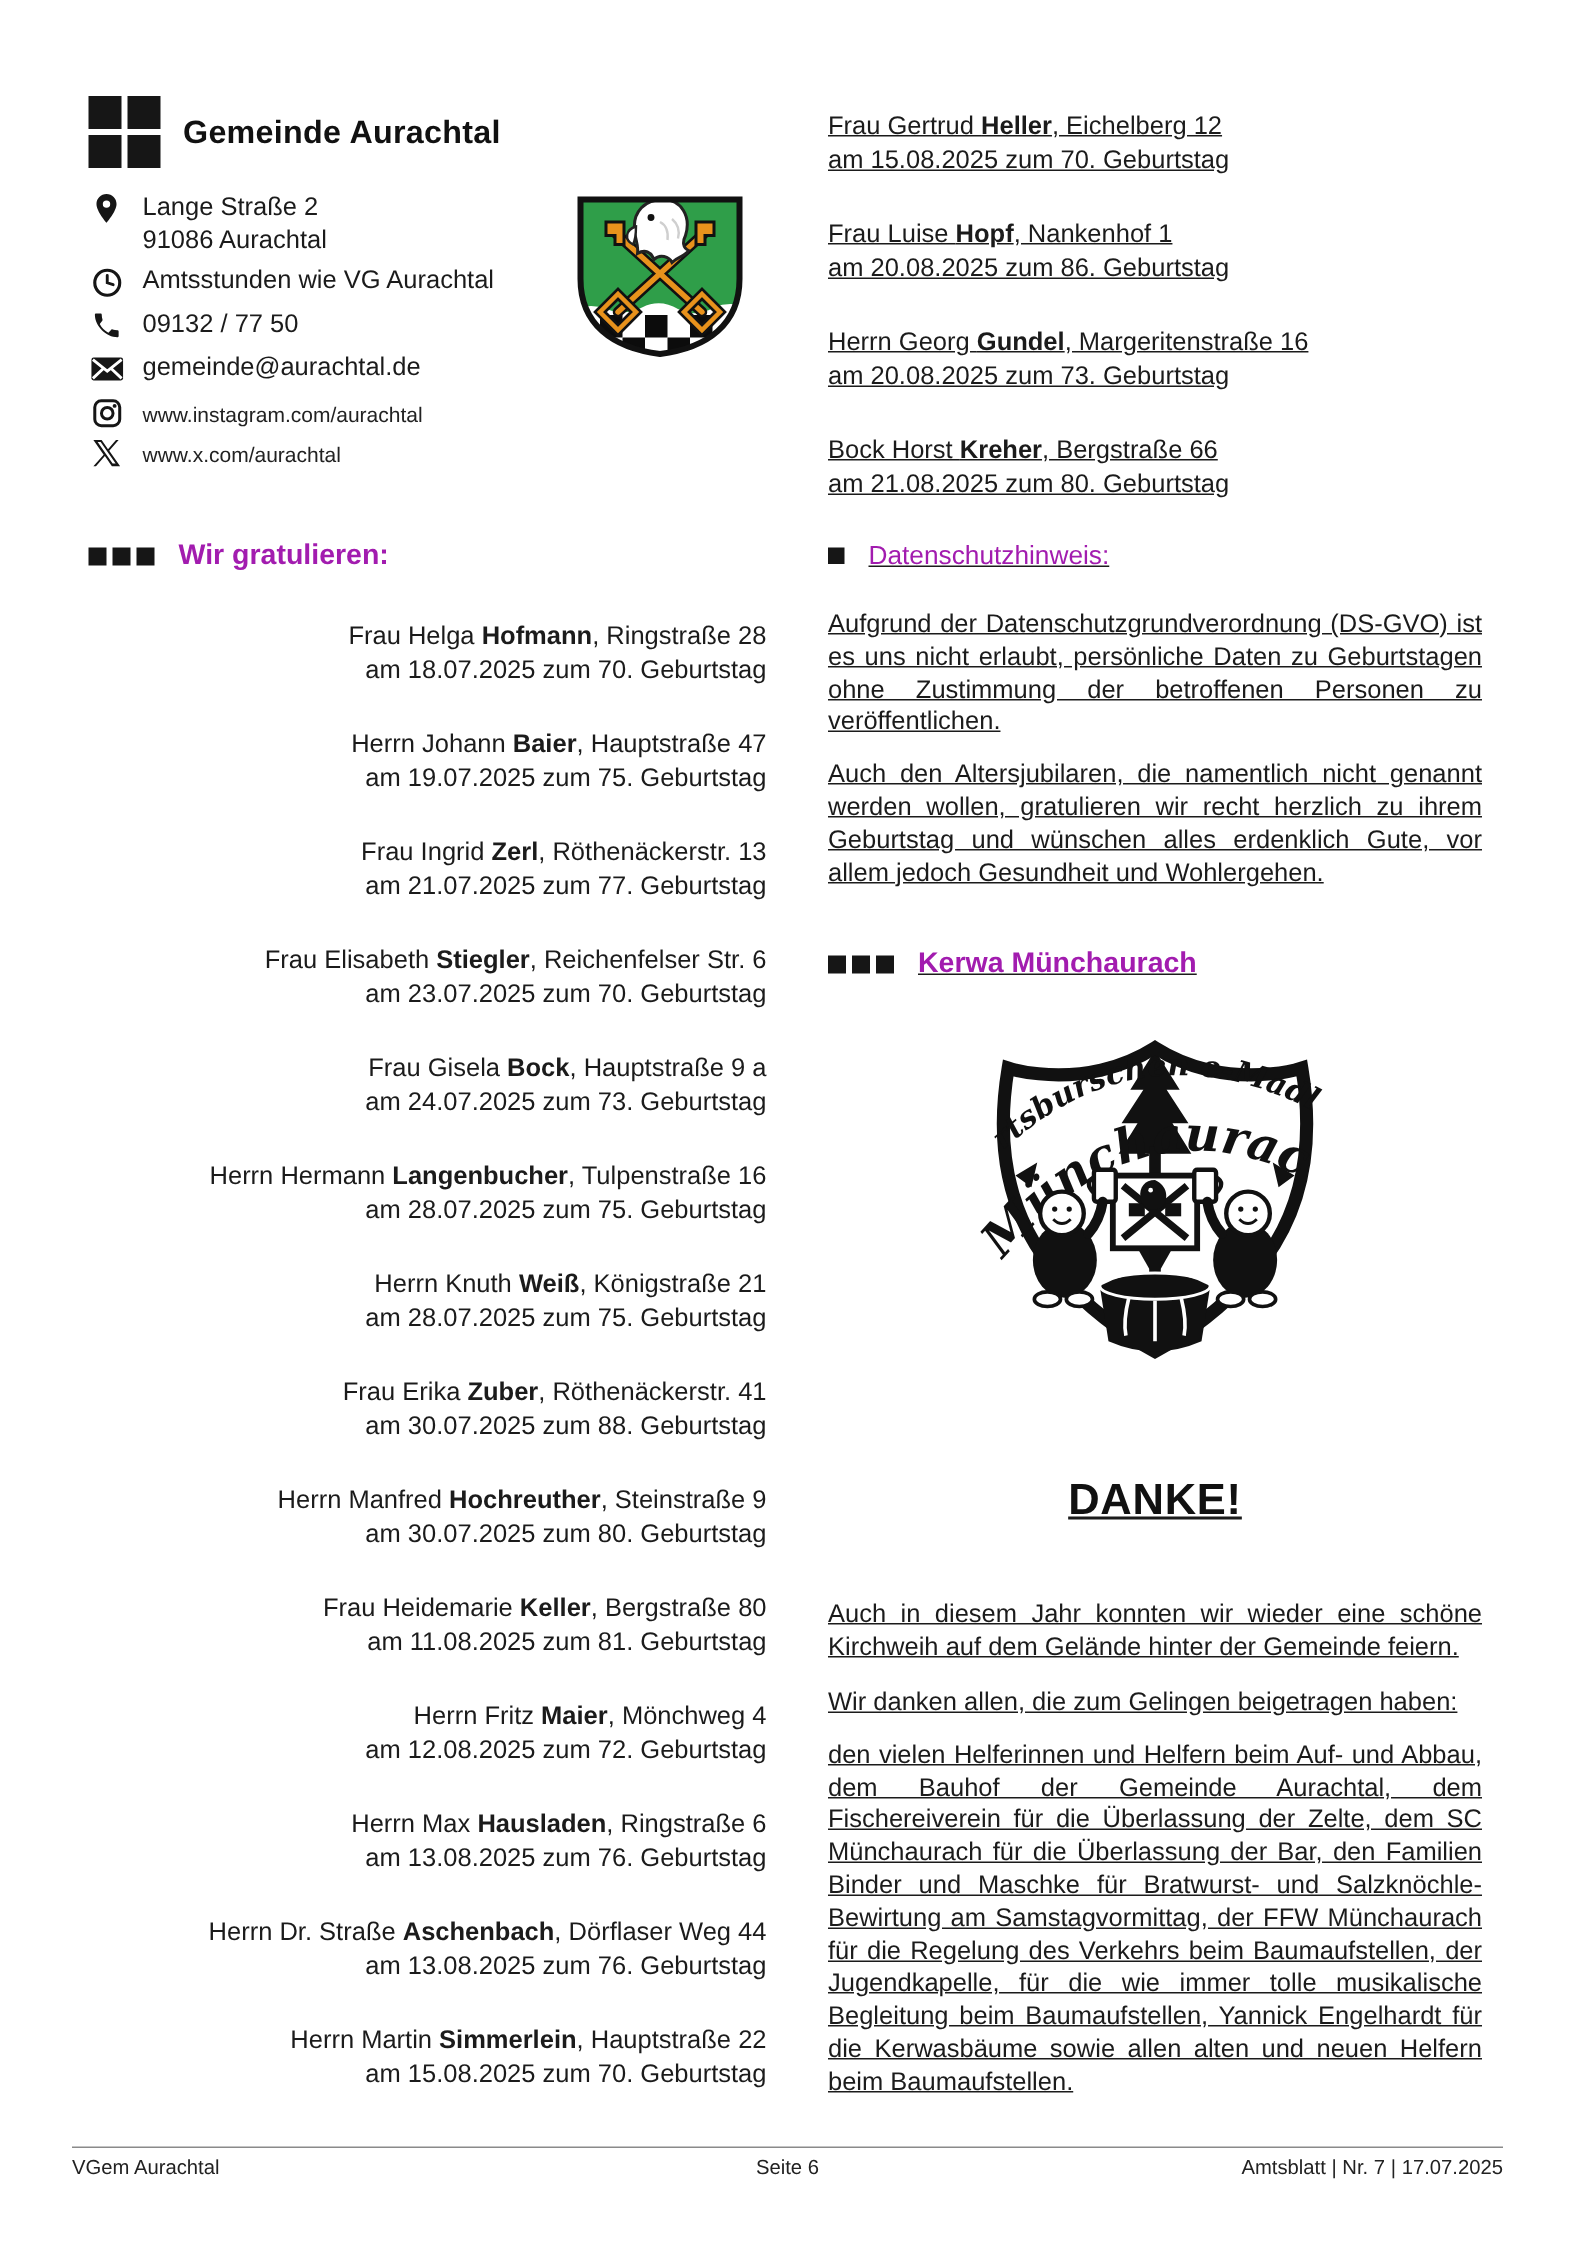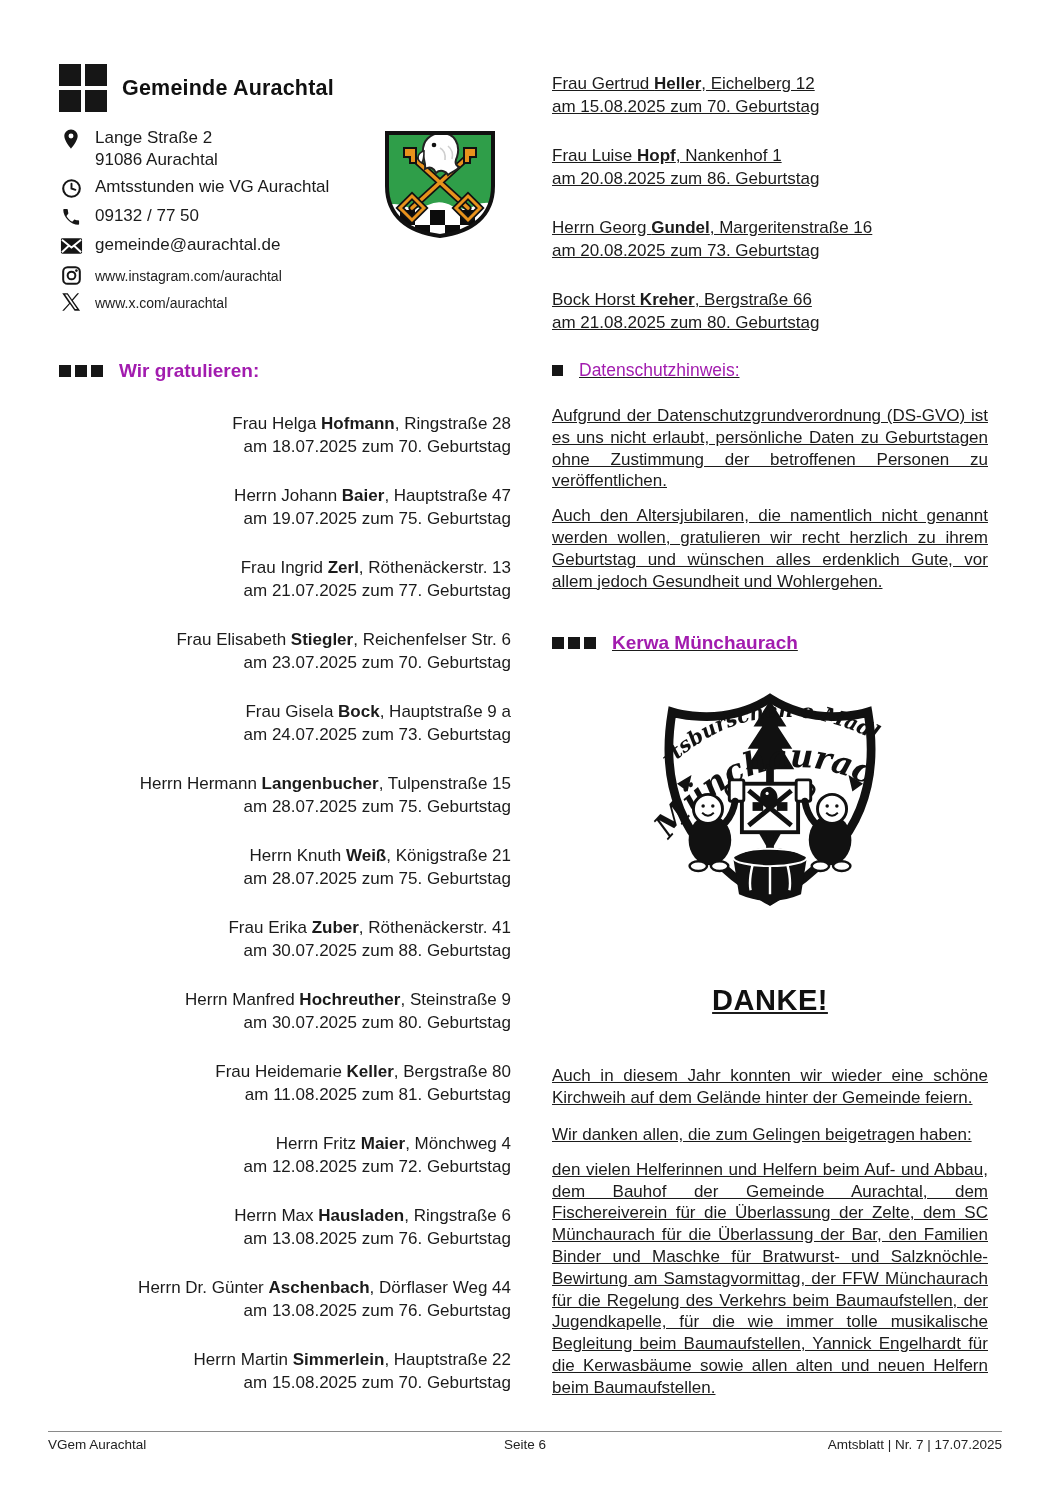--- a/index.html
+++ b/index.html
@@ -167,21 +167,21 @@
           <div><span>Frau Elisabeth </span><span class="surname">Stiegler</span><span>, Reichenfelser Str. 6</span></div>
           <div>am 23.07.2025 zum 70. Geburtstag</div>
         </div>
 
         <div class="entry">
           <div><span>Frau Gisela </span><span class="surname">Bock</span><span>, Hauptstraße 9 a</span></div>
           <div>am 24.07.2025 zum 73. Geburtstag</div>
         </div>
 
         <div class="entry">
-          <div><span>Herrn Hermann </span><span class="surname">Langenbucher</span><span>, Tulpenstraße 15</span></div>
+          <div><span>Herrn Hermann </span><span class="surname">Langenbucher</span><span>, Tulpenstraße 16</span></div>
           <div>am 28.07.2025 zum 75. Geburtstag</div>
         </div>
 
         <div class="entry">
           <div><span>Herrn Knuth </span><span class="surname">Weiß</span><span>, Königstraße 21</span></div>
           <div>am 28.07.2025 zum 75. Geburtstag</div>
         </div>
 
         <div class="entry">
           <div><span>Frau Erika </span><span class="surname">Zuber</span><span>, Röthenäckerstr. 41</span></div>
@@ -202,21 +202,21 @@
           <div><span>Herrn Fritz </span><span class="surname">Maier</span><span>, Mönchweg 4</span></div>
           <div>am 12.08.2025 zum 72. Geburtstag</div>
         </div>
 
         <div class="entry">
           <div><span>Herrn Max </span><span class="surname">Hausladen</span><span>, Ringstraße 6</span></div>
           <div>am 13.08.2025 zum 76. Geburtstag</div>
         </div>
 
         <div class="entry">
-          <div><span>Herrn Dr. Günter </span><span class="surname">Aschenbach</span><span>, Dörflaser Weg 44</span></div>
+          <div><span>Herrn Dr. Straße </span><span class="surname">Aschenbach</span><span>, Dörflaser Weg 44</span></div>
           <div>am 13.08.2025 zum 76. Geburtstag</div>
         </div>
 
         <div class="entry">
           <div><span>Herrn Martin </span><span class="surname">Simmerlein</span><span>, Hauptstraße 22</span></div>
           <div>am 15.08.2025 zum 70. Geburtstag</div>
         </div>
 
     </div>
   </div>

